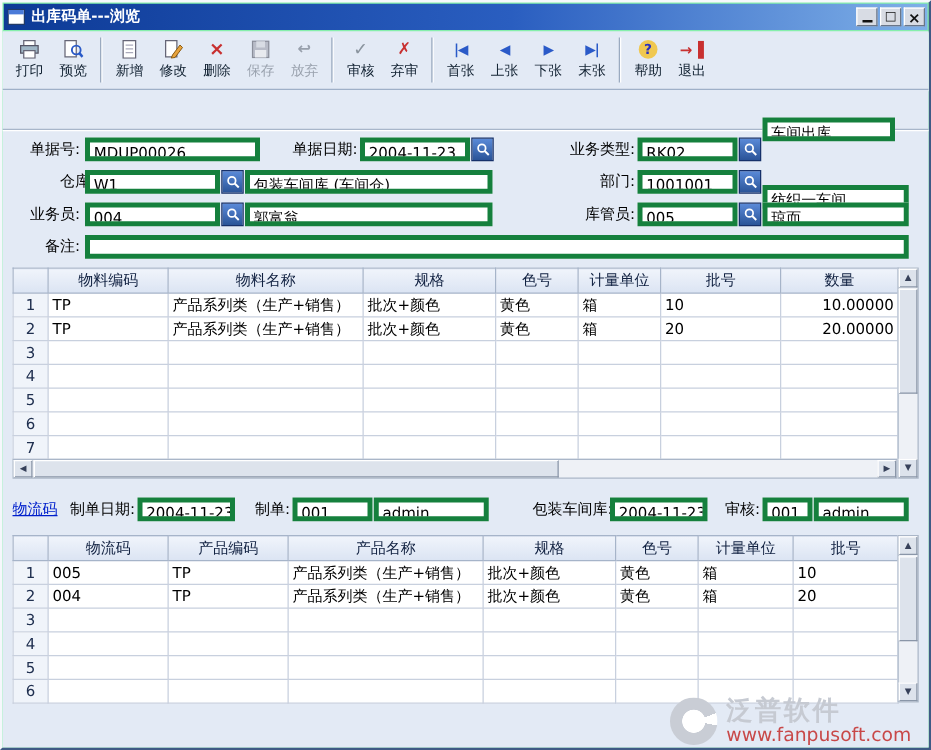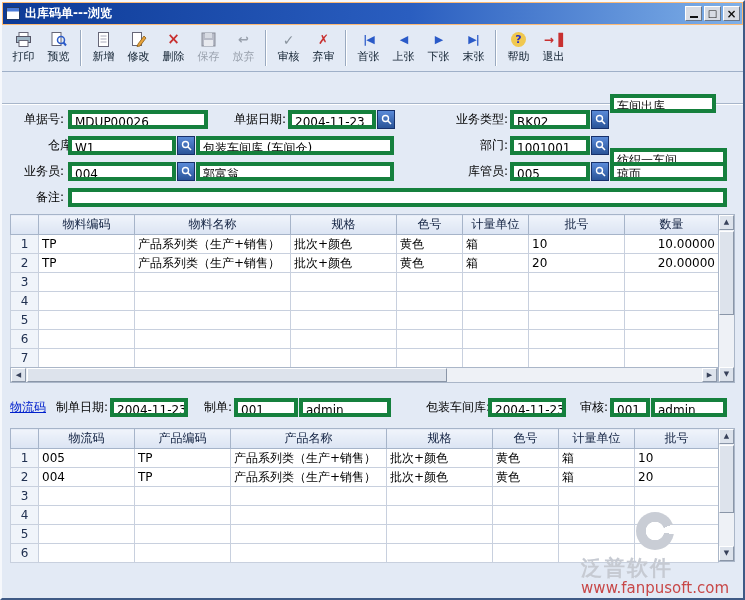--- a/index.html
+++ b/index.html
@@ -1,18 +1,18 @@
 <!DOCTYPE html>
 <html><head>
 <meta charset="utf-8">
 <style>
   * { margin:0; padding:0; box-sizing:border-box; }
   html,body { width:745px; height:600px; background:#c0c8d4; font-family:"DejaVu Sans", sans-serif; }
   .window {
-    width:745px; height:600px; background:#fdba74;
+    width:745px; height:600px; background:#86efac;
     border:2px solid; border-color:#f6f8fc #3f5a85 #3f5a85 #f6f8fc;
     outline:1px solid #2a4a84; position:relative; overflow:hidden;
   }
   
   .titlebar {
     height:21px; margin:1px; display:flex; align-items:center; padding:0 2px 0 3px;
     background:linear-gradient(90deg,#0d3a96 0%,#2a5ec0 55%,#7fb0e8 100%);
   }
   .titlebar .ticon16 { width:15px; height:14px; margin-right:4px; display:flex; align-items:center; }
   .titlebar .wtitle { color:#fff; font-size:12px; font-weight:bold; flex:1; white-space:nowrap; overflow:hidden; }
@@ -72,21 +72,21 @@
   
   .sb { position:absolute; background:#eef1f6; border:1px solid #aab6c8; }
   .sb-btn {
     position:absolute; background:#dde3ec; border:1px solid; border-color:#fff #8a96a8 #8a96a8 #fff;
     color:#37415a; font-size:7px; display:flex; align-items:center; justify-content:center; line-height:1;
   }
   .sb-thumb { position:absolute; background:#dde3ec; border:1px solid; border-color:#fff #8a96a8 #8a96a8 #fff; }
   
   .link { position:absolute; color:#0020cc; text-decoration:underline; cursor:default; }
   
-  .watermark { position:absolute; right:14px; bottom:4px; display:flex; align-items:center; gap:7px;flex-direction:column; }
+  .watermark { position:absolute; right:14px; bottom:4px; display:flex; align-items:center; gap:7px; }
   .wm-logo {
     width:38px; height:38px; border-radius:50%;
     background:
       radial-gradient(circle at center, #fff 0 9px, transparent 9.5px),
       conic-gradient(#c9cdd5 0 70deg, #fff 70deg 100deg, #c9cdd5 100deg 360deg);
   }
   .wm-name { font-size:21px; font-weight:bold; color:#c6cad2; letter-spacing:2px; line-height:1.05; }
   .wm-url { font-size:15px; color:#c84848; line-height:1.1; }
 </style>
 </head>

